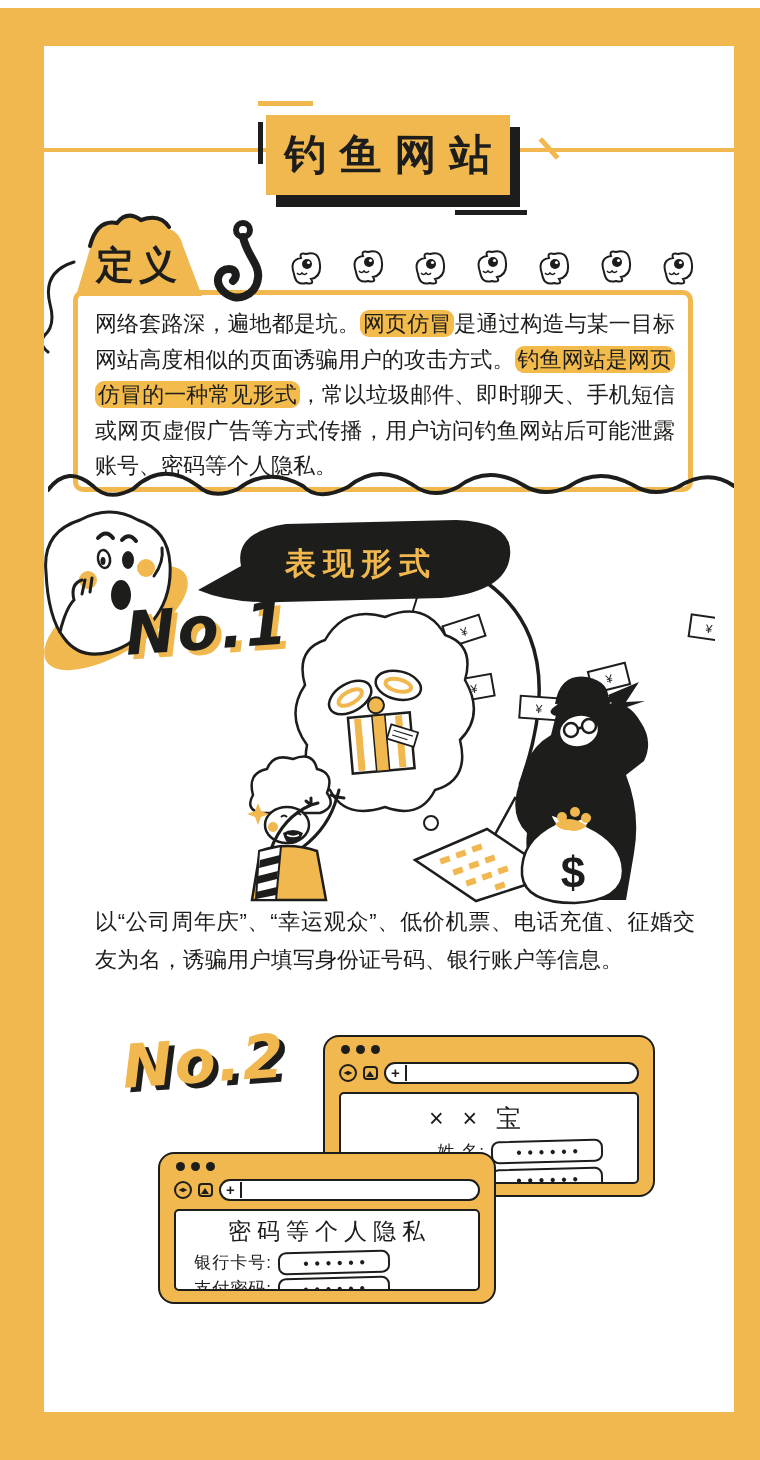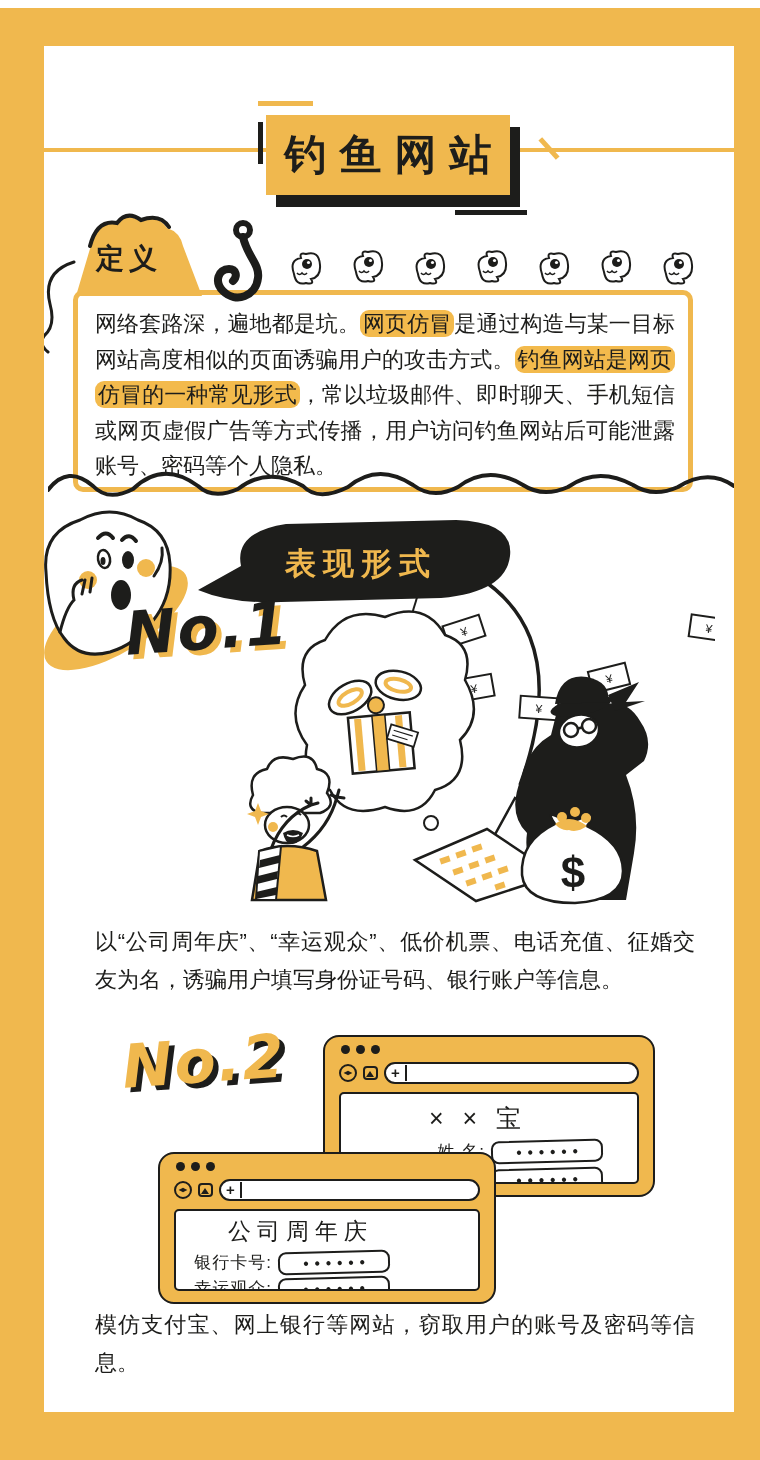--- a/index.html
+++ b/index.html
@@ -17,41 +17,41 @@
   .title-box{left:266px;top:115px;width:244px;height:80px;background:#F0B84E;z-index:3;
              display:flex;align-items:center;justify-content:center;
              font-size:42px;font-weight:900;letter-spacing:13px;text-indent:13px;}
   .deco{background:#F0B84E;z-index:3;}
   .deco-b{background:#1d1d1b;z-index:3;}
 
   
   .def-box{left:73px;top:290px;width:620px;height:202px;box-sizing:border-box;
            border:5px solid #F0B84E;border-radius:10px;z-index:2;}
   .def-label-wrap{left:70px;top:212px;width:145px;height:85px;z-index:4;}
-  .def-label-text{left:96px;top:240px;z-index:5;font-size:28px;font-weight:900;letter-spacing:5px;}
+  .def-label-text{left:96px;top:240px;z-index:5;font-size:38px;font-weight:900;letter-spacing:5px;}
   .hook{left:206px;top:218px;width:80px;height:92px;z-index:5;}
   .fishrow{left:288px;top:246px;width:410px;height:44px;z-index:4;}
   .def-text{left:95px;top:306px;width:580px;font-size:22px;line-height:35.5px;
             text-align:justify;z-index:3;}
   .hl{background:#F3BA4C;border-radius:9px;padding:1px 3px;box-decoration-break:clone;
       -webkit-box-decoration-break:clone;}
   .wave{left:48px;top:456px;width:686px;height:52px;z-index:4;}
   .squiggle{left:40px;top:258px;width:42px;height:112px;z-index:1;}
 
   
   .ghost-svg{left:36px;top:496px;width:490px;height:178px;z-index:6;}
   .illu-svg{left:225px;top:545px;width:490px;height:360px;z-index:4;}
 
   .no-label{font-family:"DejaVu Sans",sans-serif;font-style:italic;font-weight:900;
             font-size:60px;z-index:7;letter-spacing:2px;}
   .no1{left:125px;top:593px;color:#1d1d1b;text-shadow:5px 5px 0 #F0B84E;transform:rotate(-4deg);}
   .no2{left:122px;top:1026px;color:#F0B84E;text-shadow:5px 5px 0 #1d1d1b;transform:rotate(-4deg);}
 
   .body-text{width:600px;font-size:22px;line-height:38px;text-align:justify;z-index:3;}
-  .t1{left:95px;top:903px;margin-top:20px;}
+  .t1{left:95px;top:903px;}
   .t2{left:95px;top:1306px;}
 
   
   .bwin{position:absolute;box-sizing:border-box;background:#F0B84E;border:2px solid #1d1d1b;
         border-radius:16px;}
   .bwin1{left:323px;top:1035px;width:332px;height:162px;z-index:8;}
   .bwin2{left:158px;top:1152px;width:338px;height:152px;z-index:9;}
   .traffic{position:absolute;top:8px;left:16px;display:flex;gap:6px;}
   .traffic i{width:9px;height:9px;border-radius:50%;background:#1d1d1b;}
   .navrow{position:absolute;top:23px;left:14px;right:14px;height:26px;display:flex;
@@ -294,28 +294,27 @@
         <i></i>
       </div>
     <div class="navrow">
       <span class="navcirc">◂▸</span>
       <span class="navsq"></span>
       <div class="urlbar">
           <span class="plus">+</span>
         </div>
     </div>
     <div class="bcontent">
-      <div class="site-title">公司周年庆</div>
+      <div class="site-title">密码等个人隐私</div>
       <div class="frow">
         <span class="flabel">银行卡号:</span>
         <span class="dotbox">••••••</span>
       </div>
       <div class="frow">
-        <span class="flabel">幸运观众:</span>
+        <span class="flabel">支付密码:</span>
         <span class="dotbox">••••••</span>
       </div>
     </div>
   </div>
 
-  <div class="abs body-text t2">模仿支付宝、网上银行等网站，窃取用户的账号及密码等信息。</div>
 
   <div class="frame"></div>
 </div>
 
 </body></html>

